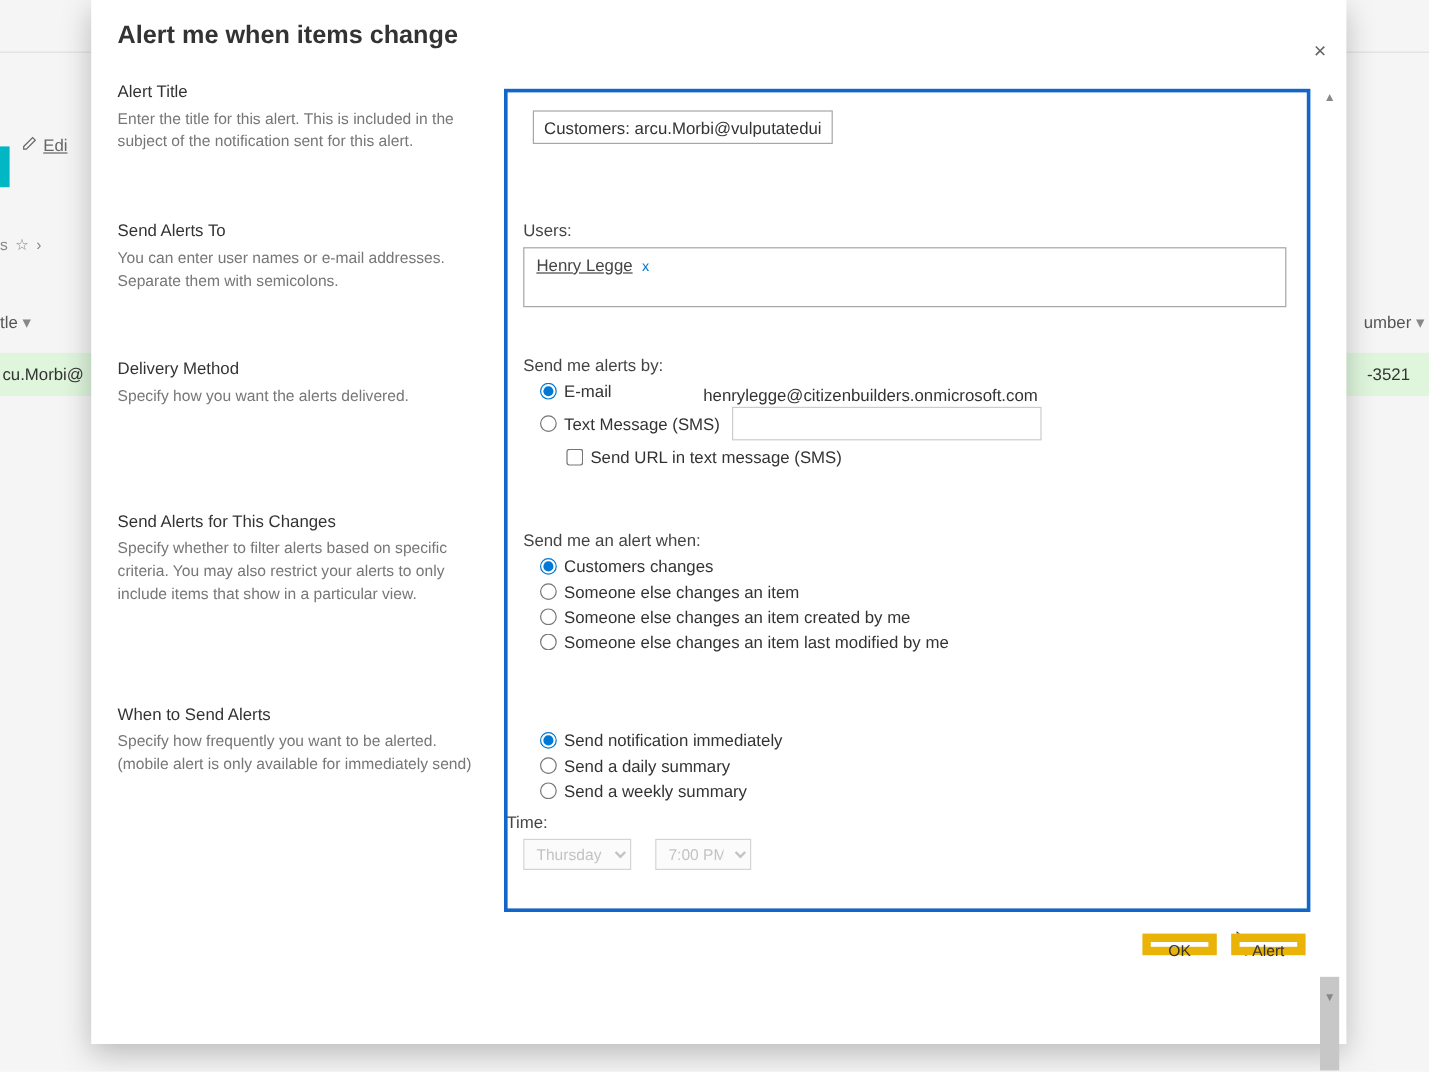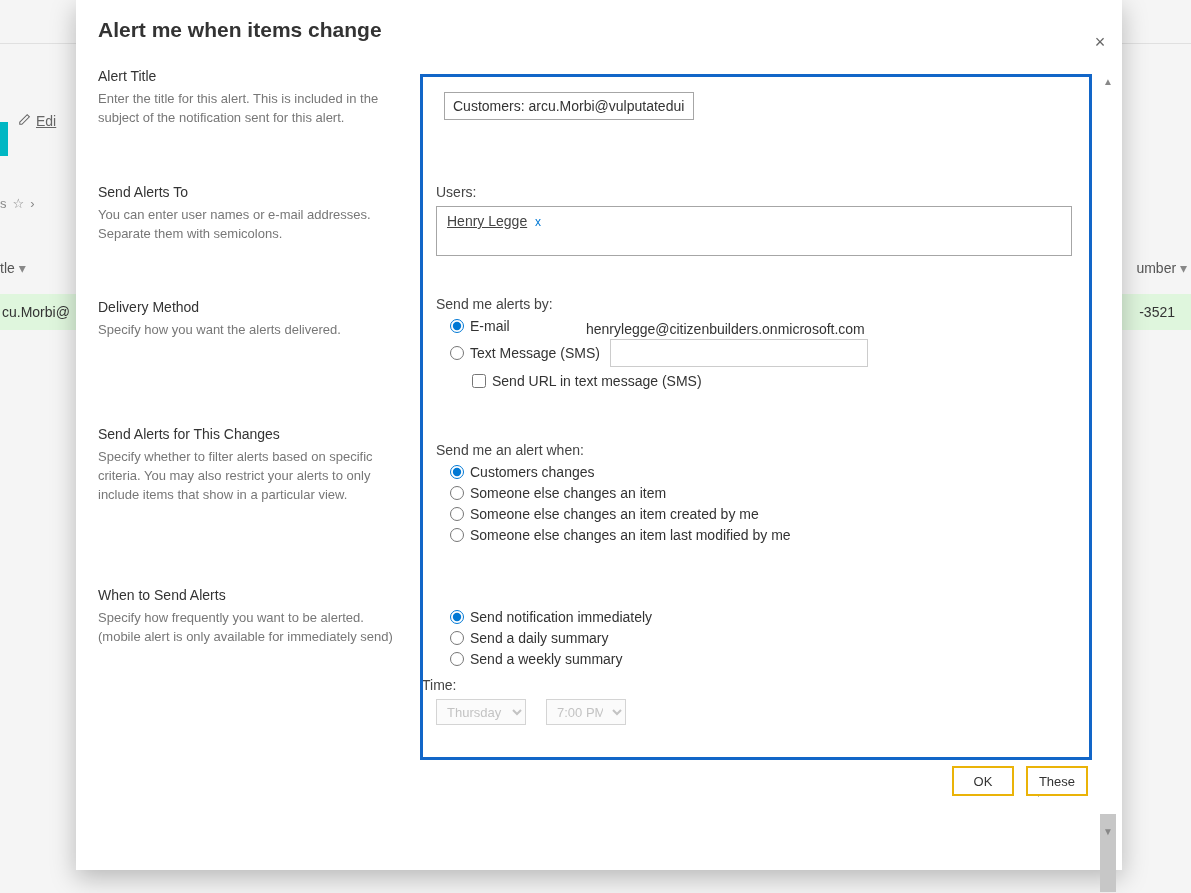--- a/index.html
+++ b/index.html
@@ -165,22 +165,22 @@
   .time-selects select:first-child { width:90px;}
   .time-selects select:last-child { width:80px;}
   .time-selects.disabled select { color:#aaa; background:#fafafa; pointer-events:none;}
 
   
   .dialog-footer {
     position:absolute; right:34px; bottom:74px;
     display:flex; gap:12px;
   }
   .dialog-footer button {
-    min-width:62px; height:30px;
-    border:2px solid #eab308; background:#fff;
+    min-width:62px; height:18px;
+    border:7px solid #eab308; background:#fff;
     font-size:13px; color:#333; cursor:pointer;
   }
 
   
   .fake-cursor {
     position:absolute; left:932px; top:702px;
     width:16px; height:22px; pointer-events:none;
   }
   .fake-cursor svg { width:16px; height:22px; }
 </style>
@@ -334,15 +334,15 @@
 
     <div class="scroll-track">
       <div class="scroll-up">▲</div>
       <div class="scroll-thumb"></div>
       <div class="scroll-down">▼</div>
     </div>
   </div>
 
   <div class="dialog-footer">
     <button>OK</button>
-    <button>These</button>
+    <button>Alert</button>
   </div>
 </div>
 
 </body></html>

